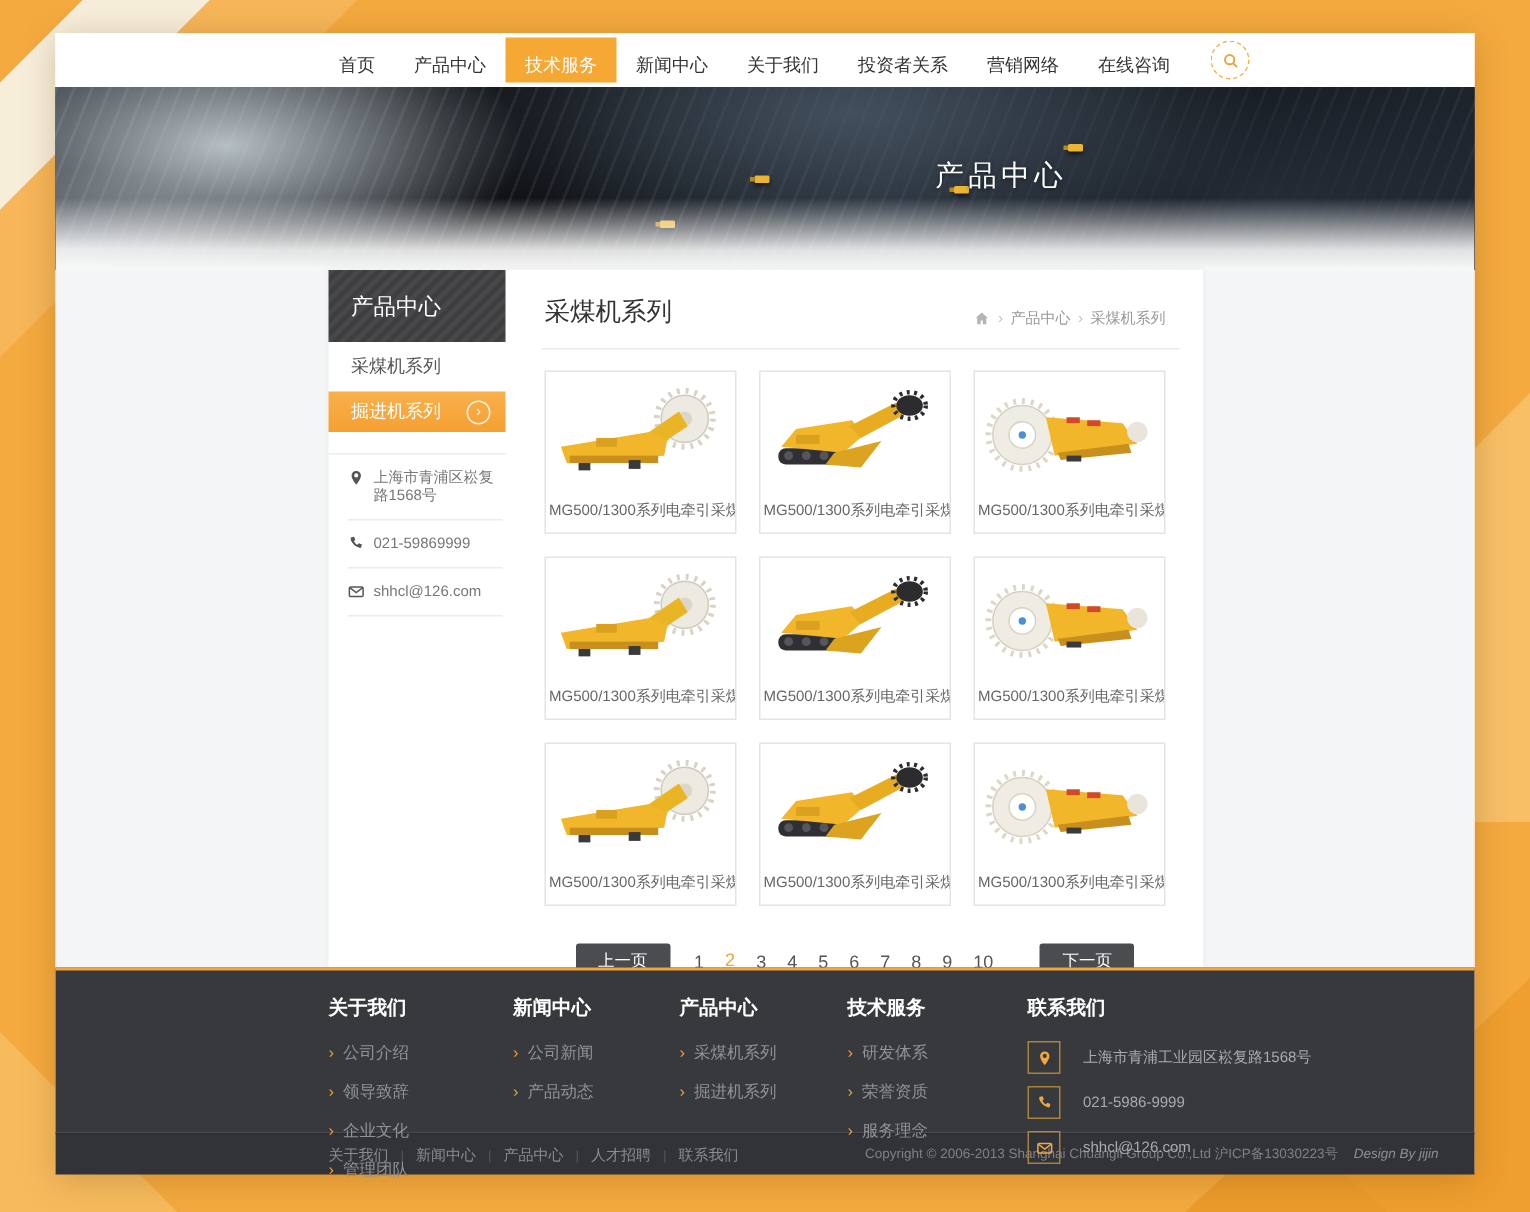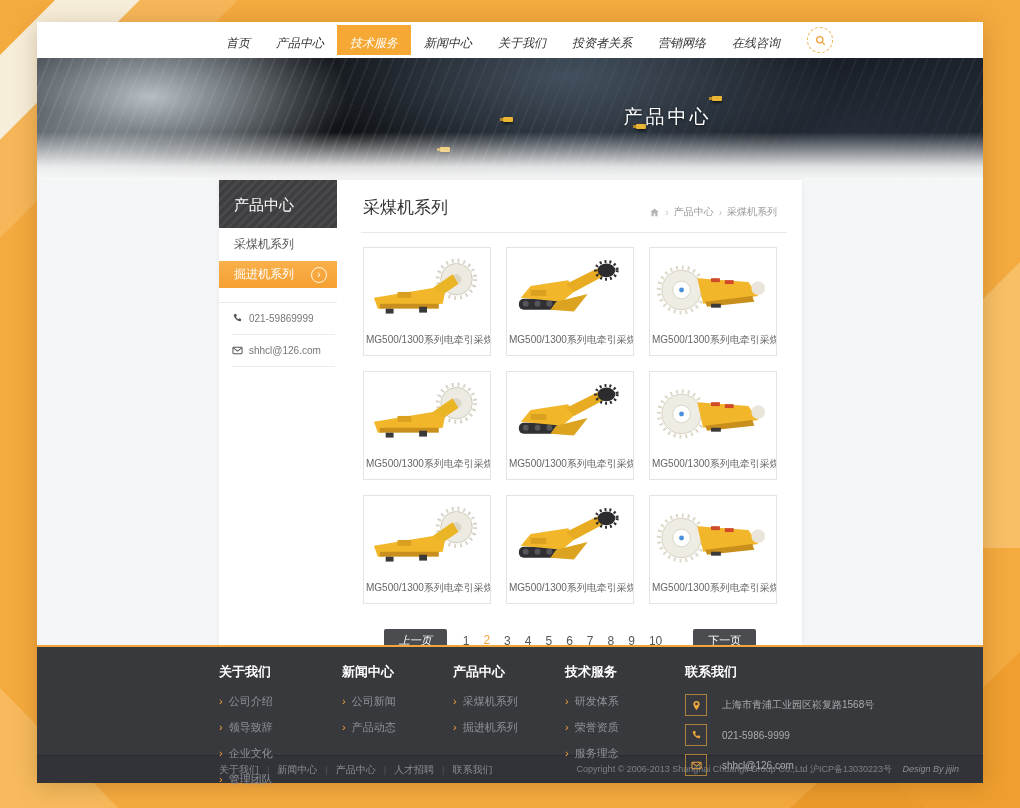--- a/index.html
+++ b/index.html
@@ -21,21 +21,21 @@
     position:absolute;left:37px;top:22px;width:946px;height:760px;
     background:#fff;box-shadow:0 4px 22px rgba(90,50,0,.25);
   }
   
   .nav{
     height:36px;background:#fff;display:flex;align-items:center;
     justify-content:flex-end;padding-right:150px;position:relative;z-index:5;
   }
   .nav-item{
     display:block;height:30px;line-height:36px;padding:0 13px;
-    font-size:12px;color:#333;text-decoration:none;cursor:pointer;white-space:nowrap;font-style:italic;
+    font-size:12px;color:#333;text-decoration:none;cursor:pointer;white-space:nowrap;
   }
   .nav-item.active{background:#f6a835;color:#fff;}
   .search-btn{
     width:24px;height:24px;margin-left:14px;border:1px dashed #f0b04a;border-radius:50%;
     display:flex;align-items:center;justify-content:center;cursor:pointer;flex:0 0 auto;
   }
   .search-btn svg{display:block;}
   
   .hero{
     position:relative;height:122px;overflow:hidden;background-color:#191d22;
@@ -107,21 +107,21 @@
   .card-img svg{width:118px;height:72px;display:block;}
   .card-cap{font-size:10px;color:#666;text-align:center;padding:6px 2px 8px;white-space:nowrap;overflow:hidden;}
   
   .pager{display:flex;align-items:center;justify-content:center;gap:6px;margin:25px 0 0 2px;width:414px;}
   .pg-btn{
     background:#4b4c50;color:#fff;font-size:11px;padding:4px 15px;border-radius:2px;
     cursor:pointer;text-decoration:none;
   }
   .pg-num{font-size:12px;color:#555;margin:0 4px;cursor:pointer;text-decoration:none;}
   .pg-num.current{color:#f0a23c;border-bottom:1px solid #f0a23c;}
-  .pg-prev{margin-right:6px;font-style:italic;}
+  .pg-prev{margin-right:6px;}
   .pg-next{margin-left:21px;}
   
   .footer{
     position:relative;height:108px;background:#38393d;border-top:2px solid #f2a53a;
   }
   .fcol{position:absolute;top:16px;}
   .fcol-title{font-size:13px;color:#fff;font-weight:bold;margin-bottom:13px;}
   .fcol a{display:block;font-size:11px;color:#909297;text-decoration:none;margin-bottom:6px;cursor:pointer;margin-top:11px;}
   .fcol a .b{color:#f0a23c;margin-right:6px;}
   .fc-row{display:flex;align-items:center;gap:15px;margin-bottom:8px;}
@@ -241,20 +241,26 @@
     <aside class="sidebar">
       <div class="side-header">产品中心</div>
       <a class="side-item">采煤机系列</a>
       <a class="side-item active">
         <span>掘进机系列</span>
         <span class="arr">›</span>
       </a>
       <div class="side-contact">
         <div class="sc-row">
           <svg width="11" height="11" style="color:#555">
+              <use href="#i-pin"></use>
+            </svg>
+          <span>上海市青浦区崧复路1568号</span>
+        </div>
+        <div class="sc-row">
+          <svg width="11" height="11" style="color:#555">
               <use href="#i-phone"></use>
             </svg>
           <span>021-59869999</span>
         </div>
         <div class="sc-row">
           <svg width="11" height="11" style="color:#555">
               <use href="#i-mail"></use>
             </svg>
           <span>shhcl@126.com</span>
         </div>

